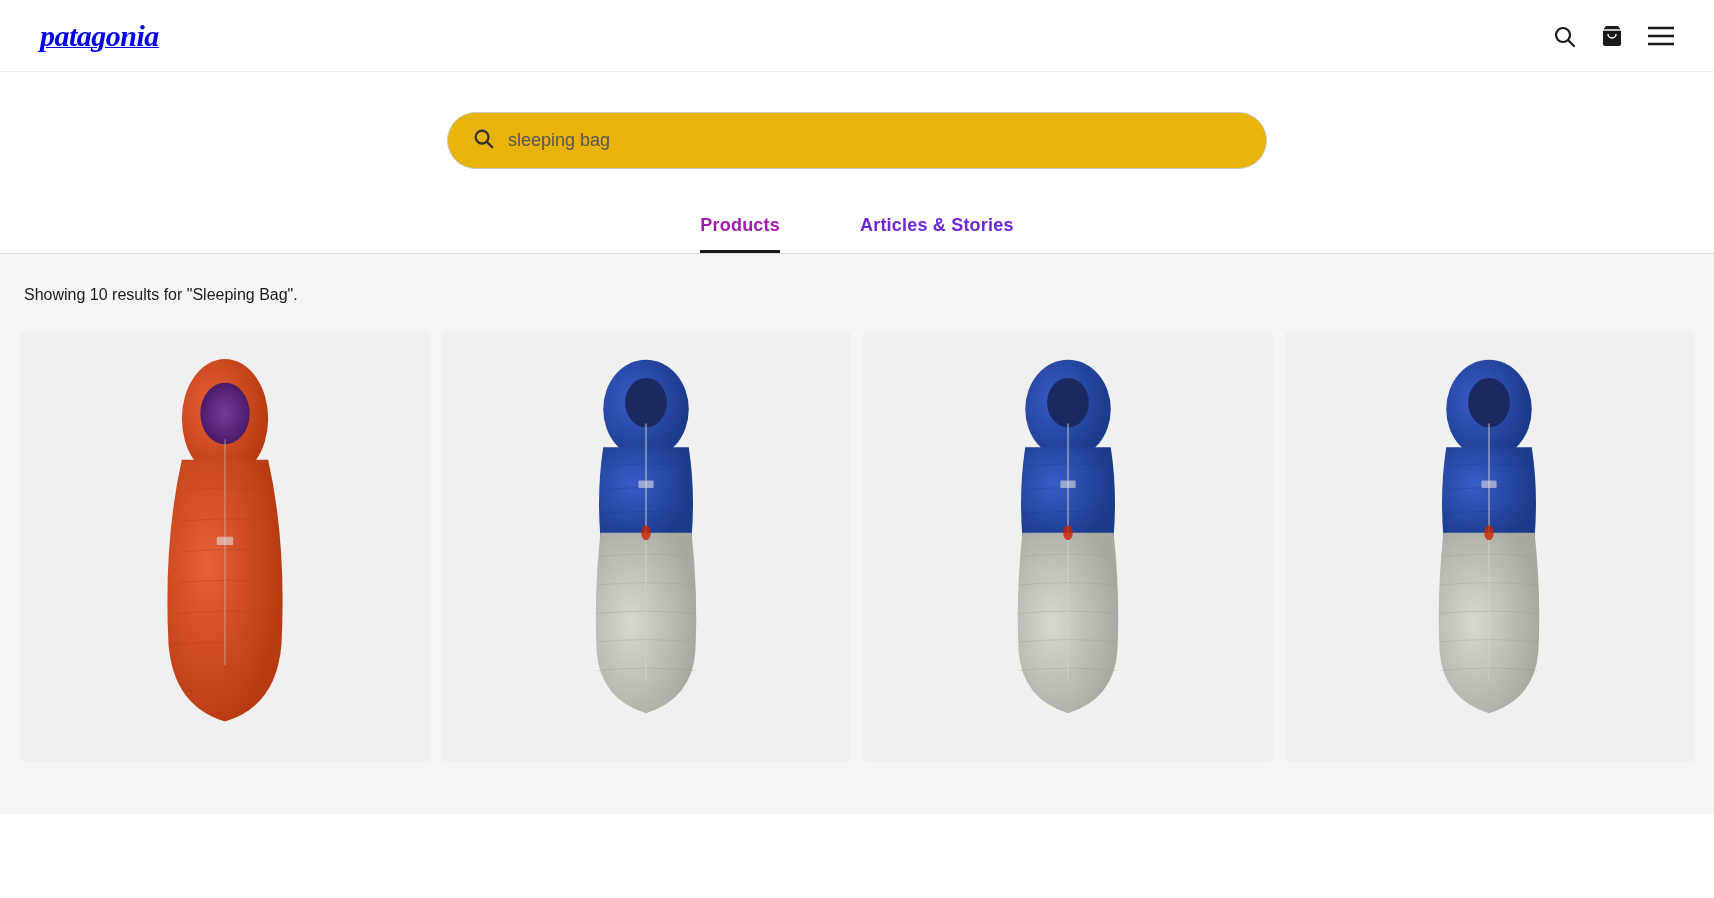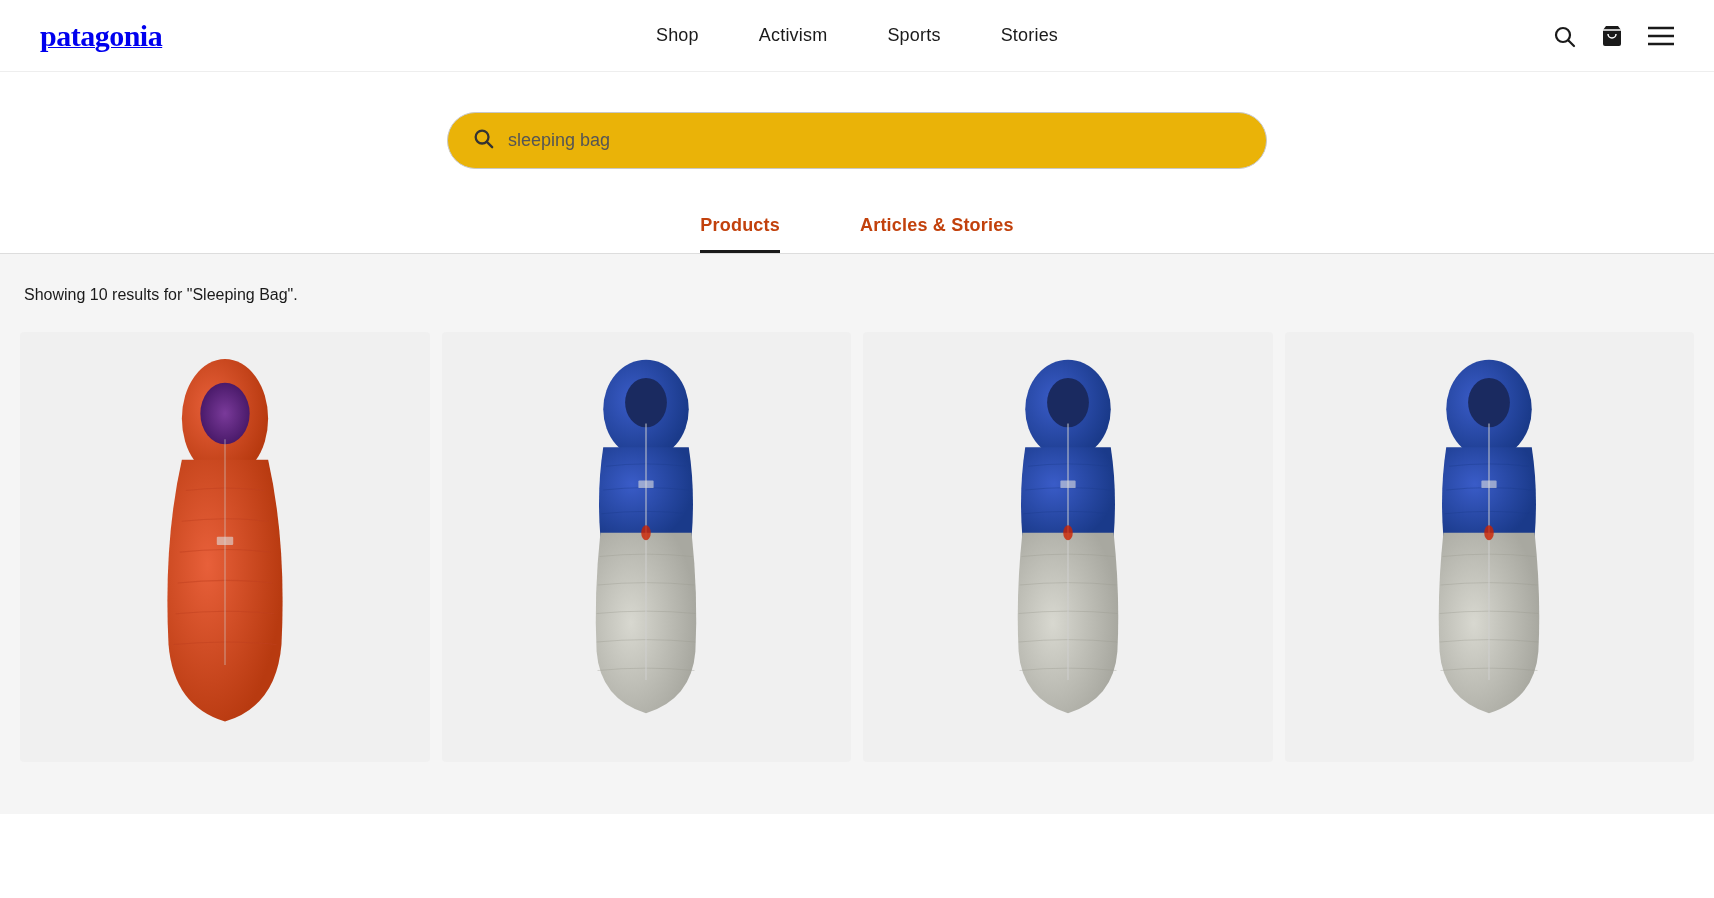--- a/index.html
+++ b/index.html
@@ -22,20 +22,21 @@
       align-items: center;
       justify-content: space-between;
       padding: 0 40px;
       height: 72px;
       background: #ffffff;
       border-bottom: 1px solid #eee;
     }
 
     .logo-text {
       font-family: Georgia, serif;
+      font-style: italic;
       font-weight: 900;
       font-size: 30px;
       letter-spacing: -0.5px;
     }
 
     nav {
       display: flex;
       align-items: center;
       gap: 60px;
       position: absolute;
@@ -106,30 +107,30 @@
       justify-content: center;
       gap: 80px;
       padding: 0 0 0;
       border-bottom: 1px solid #ddd;
       background: #ffffff;
     }
 
     .tab {
       font-size: 18px;
       font-weight: 600;
-      color: #c2410c;
+      color: #6d28d9;
       cursor: pointer;
       padding: 16px 0 14px;
       border-bottom: 3px solid transparent;
       letter-spacing: 0.2px;
       text-decoration: none;
     }
 
     .tab.active {
-      color: #c2410c;
+      color: #a21caf;
       border-bottom: 3px solid #1a1a1a;
     }
 
     
     .results-section {
       padding: 32px 20px 40px;
       background: #f5f5f5;
       min-height: 560px;
     }
 
@@ -173,26 +174,20 @@
     }
   </style>
 </head>
 <body>
 
 <header>
   <a href="#">
     <span class="logo-text">patagonia</span>
   </a>
 
-  <nav>
-    <a class="nav-item" href="#">Shop</a>
-    <a class="nav-item" href="#">Activism</a>
-    <a class="nav-item" href="#">Sports</a>
-    <a class="nav-item" href="#">Stories</a>
-  </nav>
 
   <div class="header-icons">
     <span class="header-icon">
       <svg width="24" height="24" viewBox="0 0 24 24" fill="none" stroke="#1a1a1a" stroke-width="2.2" stroke-linecap="round" stroke-linejoin="round">
         <circle cx="11" cy="11" r="7"></circle>
         <line x1="16.5" y1="16.5" x2="22" y2="22"></line>
       </svg>
     </span>
     <span class="header-icon">
       <svg width="24" height="24" viewBox="0 0 24 24" fill="#1a1a1a">

